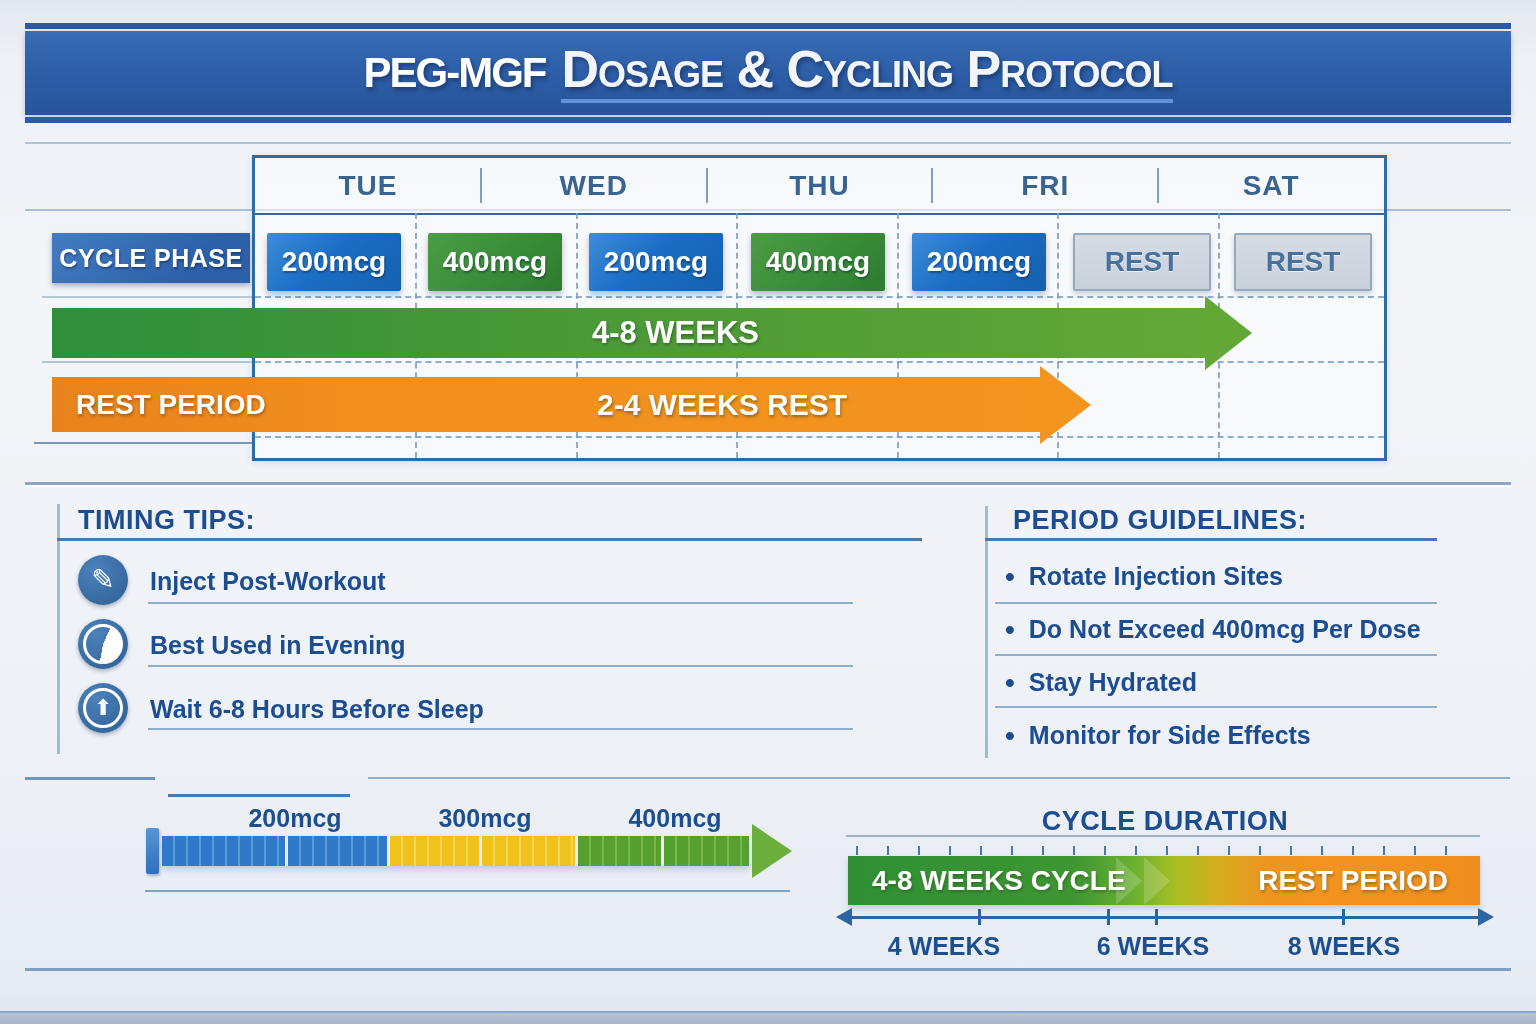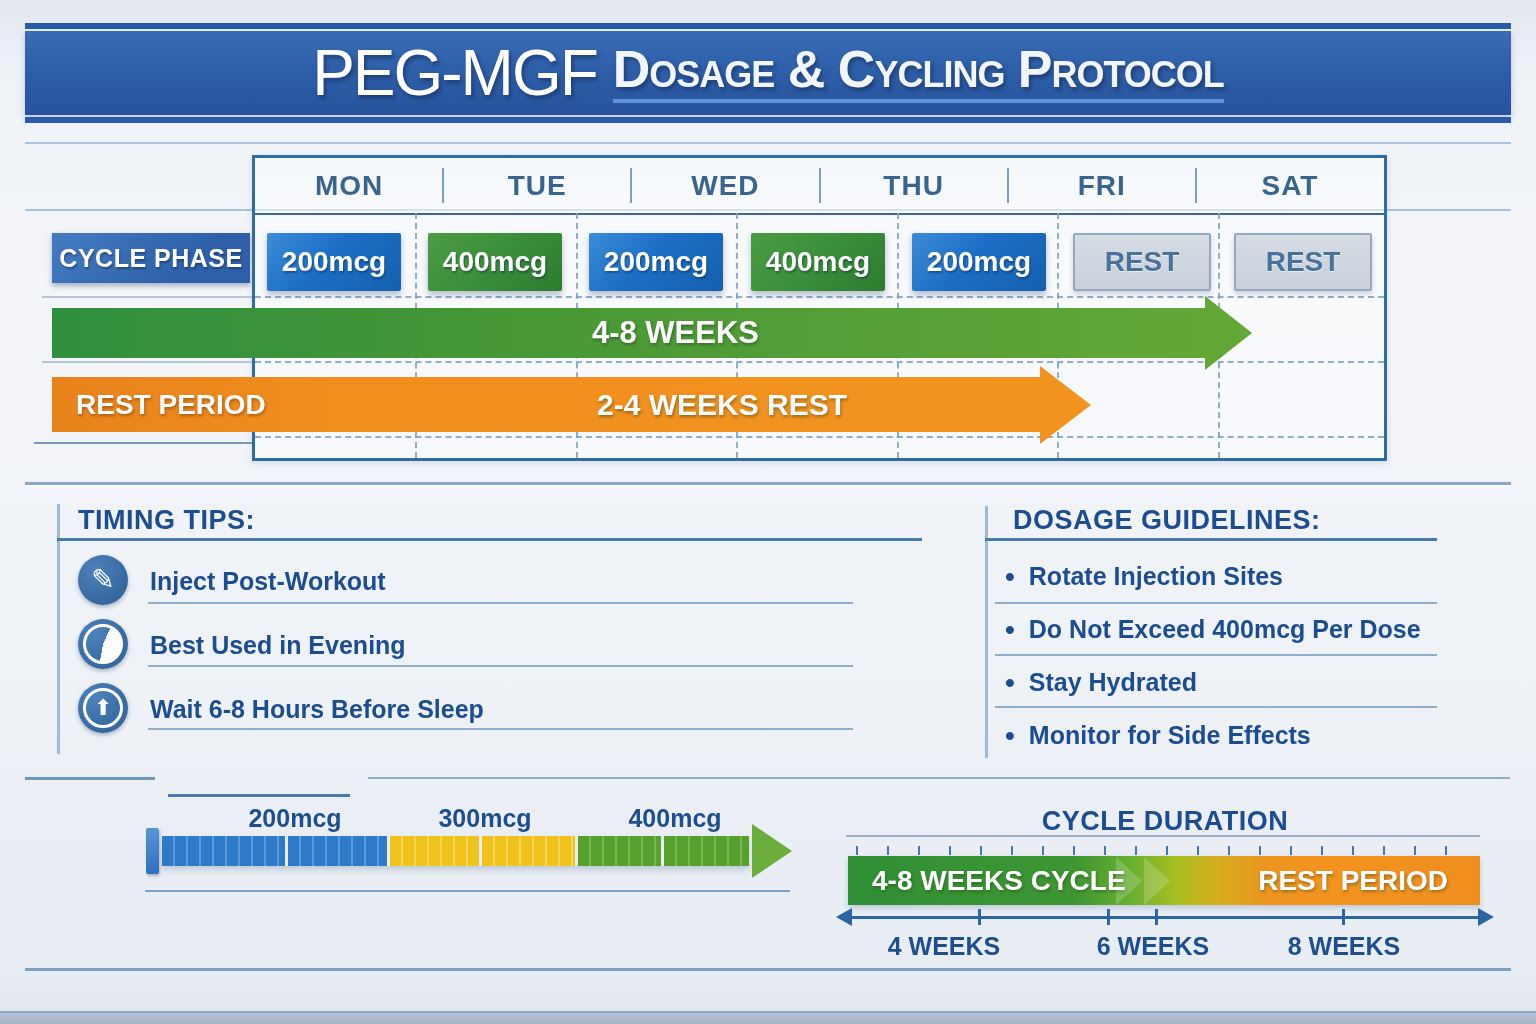--- a/index.html
+++ b/index.html
@@ -10,21 +10,21 @@
   }
   .abs{position:absolute;}
   
   .stripe{background:linear-gradient(180deg,#37650 0,#2b5ba7 0);background:#2b5ba7;}
   .banner{
     background:linear-gradient(180deg,#3a6cb6 0%,#2e5fa9 45%,#27549c 100%);
     display:flex;align-items:center;justify-content:center;gap:16px;
     box-shadow:0 3px 6px rgba(40,70,120,.25);
   }
   .banner .product{
-    color:#fff;font-size:64px;font-weight:400;letter-spacing:-2px;line-height:1;
+    color:#fff;font-size:42px;font-weight:700;letter-spacing:-2px;line-height:1;
     text-shadow:2px 3px 4px rgba(10,25,55,.45);
   }
   .banner .subtitle{
     color:#f2f5fa;font-size:52px;font-weight:800;font-variant:small-caps;letter-spacing:-1px;line-height:1;
     padding-bottom:4px;border-bottom:4px solid #5f92d8;
     text-shadow:2px 3px 4px rgba(10,25,55,.45);
   }
   .hline{background:#aec2d9;height:2px;}
   
   .table{
@@ -120,23 +120,20 @@
     <span class="subtitle">Dosage &amp; Cycling Protocol</span>
   </div>
   <div class="abs stripe" style="left:25px;top:117px;width:1486px;height:6px;"></div>
 
   <div class="abs hline" style="left:25px;top:142px;width:1486px;"></div>
   <div class="abs" style="left:25px;top:209px;width:1486px;height:2px;background:#a9c0d8;"></div>
 
   <div class="abs table" style="left:252px;top:155px;width:1129px;height:300px;">
     <div class="day-row">
       <div class="day-cell">
-          <span class="day-label">MON</span>
-        </div>
-      <div class="day-cell">
           <span class="day-label">TUE</span>
         </div>
       <div class="day-cell">
           <span class="day-label">WED</span>
         </div>
       <div class="day-cell">
           <span class="day-label">THU</span>
         </div>
       <div class="day-cell">
           <span class="day-label">FRI</span>
@@ -201,21 +198,21 @@
 
   <div class="abs tip-icon" style="left:78px;top:683px;">
     <span class="ring">
         <span class="tip-glyph">⬆</span>
       </span>
   </div>
   <div class="abs tip-text" style="left:150px;top:695px;">Wait 6-8 Hours Before Sleep</div>
   <div class="abs thin-sep" style="left:148px;top:728px;width:705px;"></div>
 
   <div class="abs vline" style="left:985px;top:506px;height:252px;"></div>
-  <div class="abs sec-heading" style="left:1013px;top:505px;">DOSAGE GUIDELINES:</div>
+  <div class="abs sec-heading" style="left:1013px;top:505px;">PERIOD GUIDELINES:</div>
   <div class="abs sec-underline" style="left:985px;top:538px;width:452px;"></div>
 
   <div class="abs bullet-line" style="left:1005px;top:562px;">
     <span class="bullet-dot">•</span>
     <span class="tip-text">Rotate Injection Sites</span>
   </div>
   <div class="abs thin-sep" style="left:995px;top:602px;width:442px;"></div>
 
   <div class="abs bullet-line" style="left:1005px;top:615px;">
     <span class="bullet-dot">•</span>

